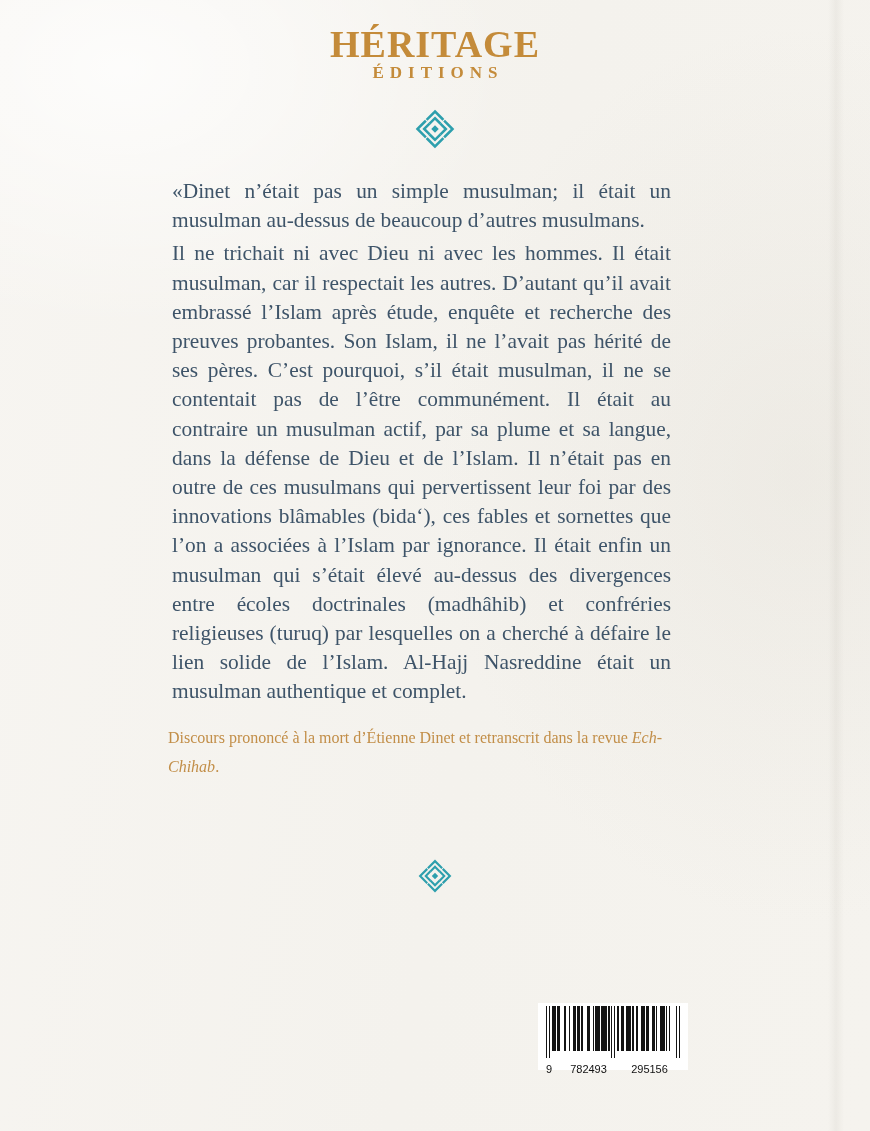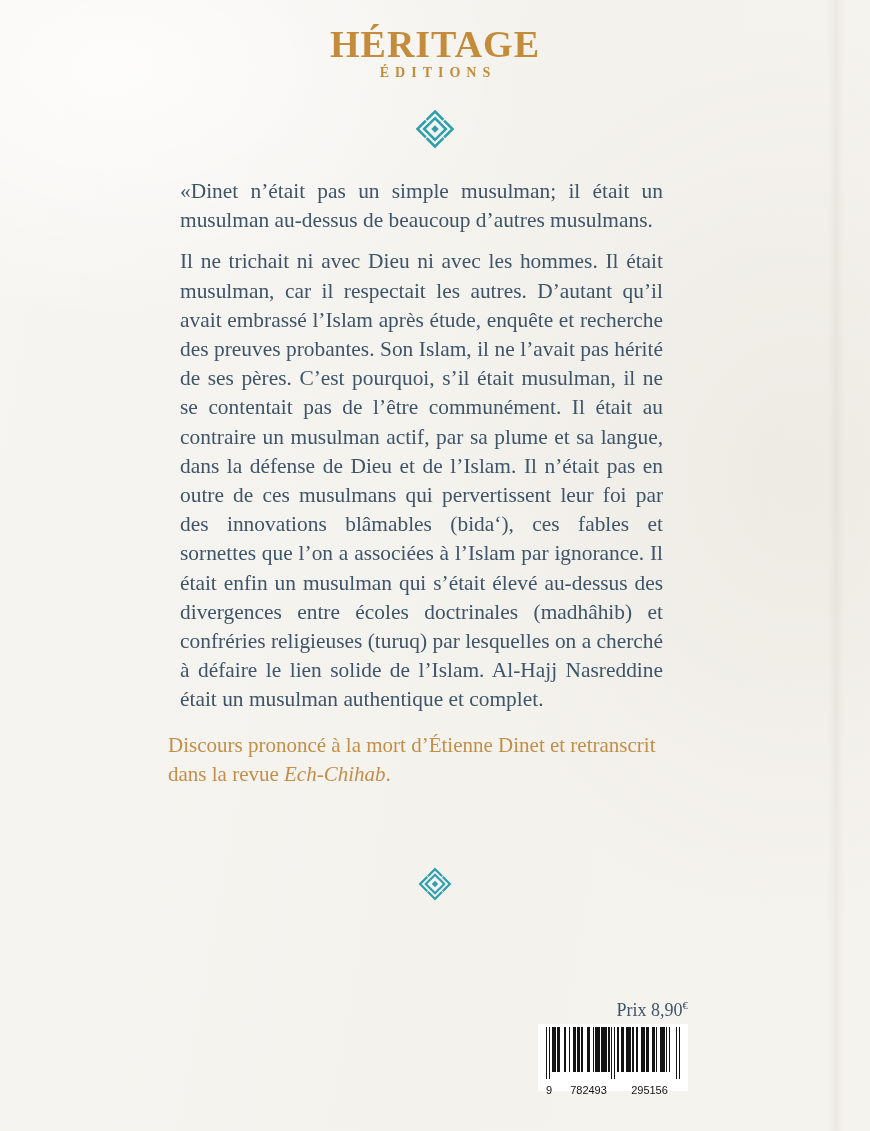--- a/index.html
+++ b/index.html
@@ -19,41 +19,41 @@
     background:linear-gradient(to right, rgba(120,112,100,0), rgba(120,112,100,0.07), rgba(120,112,100,0));
     pointer-events:none;
   }
   
   .logo{padding-top:24px;text-align:center;color:#c48b3a;}
   .logo .name{
     font-size:38px;font-weight:bold;letter-spacing:1px;line-height:40px;
     font-family:"Liberation Serif", serif;
   }
   .logo .sub{
-    font-size:14px;font-weight:bold;letter-spacing:6px;line-height:16px;
+    font-size:17px;font-weight:bold;letter-spacing:6px;line-height:16px;
     margin-top:1px;text-indent:6px;
   }
   
   .ornament{text-align:center;}
   .ornament.top{margin-top:28px;}
   .ornament.bottom{margin-top:78px;}
   
   .quote{
     width:507px;margin:24px 0 0 168px;
     color:#3e5469;
     font-size:21.4px;line-height:29.2px;
     text-align:justify;
   }
-  .quote p{margin:12px;}
+  .quote p{margin:4px;}
   .quote .it{}
   
   .attribution{
     width:516px;margin:16px 0 0 168px;
     color:#c28e48;
-    font-size:21px;line-height:29px;
+    font-size:16px;line-height:29px;
   }
   .attribution .it{font-style:italic;}
   
   .commerce{
     position:absolute;left:500px;top:1000px;width:188px;
     color:#3e5469;text-align:right;
     font-size:18px;line-height:21px;
   }
   .commerce .price sup{font-size:11px;vertical-align:super;line-height:0;}
   .commerce .isbn{margin-top:0px;letter-spacing:0.2px;}
@@ -114,21 +114,20 @@
         </g>
         <use href="#arm2" transform="rotate(90 24 24)"></use>
         <use href="#arm2" transform="rotate(180 24 24)"></use>
         <use href="#arm2" transform="rotate(270 24 24)"></use>
       </g>
       <rect x="20.8" y="20.8" width="6.4" height="6.4" fill="#2d9fad" transform="rotate(45 24 24)"></rect>
     </svg>
   </div>
 
   <div class="commerce">
-    <div class="price"><span>Prix 8,90</span><sup>€</sup></div>
     <div class="barcode-box">
       <svg id="barcode-bars" width="134" height="52" shape-rendering="crispEdges">
           <rect x="0.00" y="0" width="1.46" height="52" fill="#141414"></rect>
           <rect x="2.82" y="0" width="1.46" height="52" fill="#141414"></rect>
           <rect x="5.64" y="0" width="1.46" height="45" fill="#141414"></rect>
           <rect x="7.05" y="0" width="1.46" height="45" fill="#141414"></rect>
           <rect x="8.46" y="0" width="1.46" height="45" fill="#141414"></rect>
           <rect x="11.28" y="0" width="1.46" height="45" fill="#141414"></rect>
           <rect x="12.69" y="0" width="1.46" height="45" fill="#141414"></rect>
           <rect x="18.34" y="0" width="1.46" height="45" fill="#141414"></rect>

